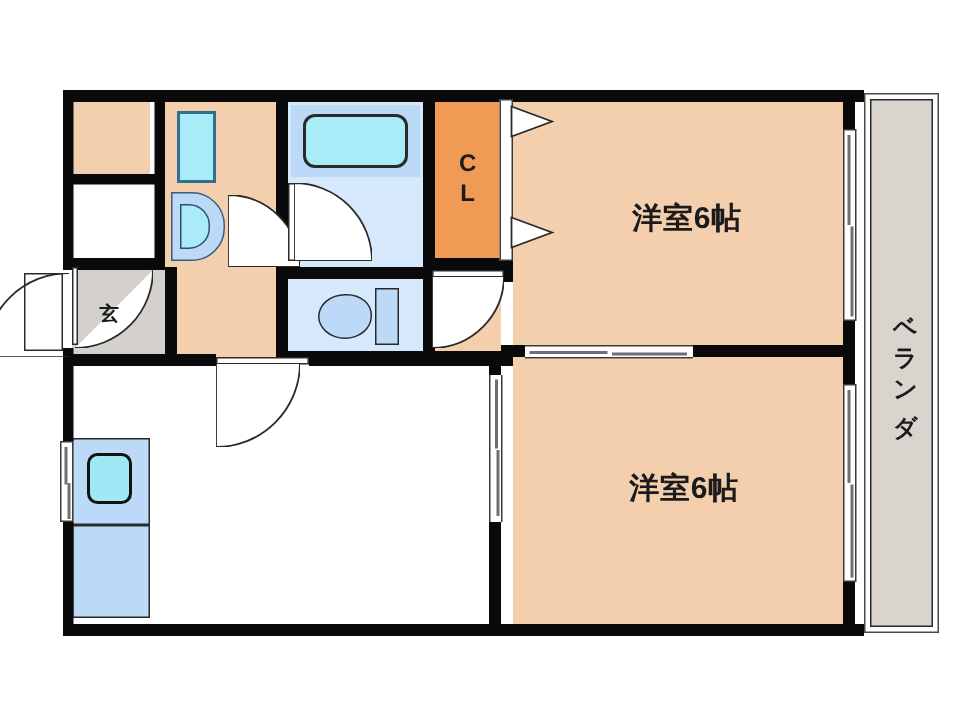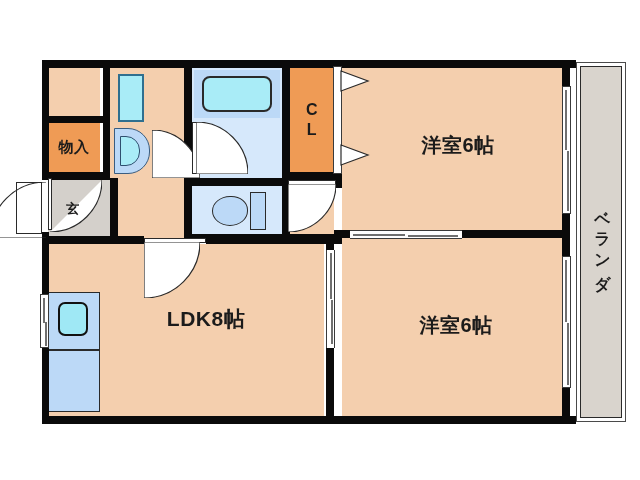--- a/index.html
+++ b/index.html
@@ -81,33 +81,27 @@
   }
   .winline { background: #6f6f6f; }
 </style>
 </head>
 <body>
 
 <div id="plan">
 
   <div class="abs floor" style="left:48px; top:68px; width:52px; height:48px;"></div>
 
-  <div class="abs closet" style="left:48px; top:122px; width:52px; height:50px;">
-    <div class="lbl lbl-mono" style="width:100%;height:100%;">物入</div>
-  </div>
 
   <div class="abs genkan" style="left:48px; top:180px; width:62px; height:58px;"></div>
 
   <div class="abs floor" style="left:110px; top:68px; width:80px; height:170px;"></div>
 
   <div class="abs floor" style="left:110px; top:68px; width:42px; height:110px;"></div>
 
-  <div class="abs floor" style="left:48px; top:244px; width:276px; height:172px;">
-    <div class="lbl lbl-ldk" style="position:absolute; left:78px; top:58px; width:160px; height:34px;">LDK8帖</div>
-  </div>
 
   <div class="abs waterlite" style="left:192px; top:68px; width:90px; height:110px;"></div>
 
   <div class="abs waterlite" style="left:192px; top:186px; width:90px; height:52px;"></div>
 
   <div class="abs closet" style="left:290px; top:68px; width:44px; height:104px;">
     <div class="lbl lbl-cl" style="width:100%;height:100%;">
       <span>C</span>
       <span>L</span>
     </div>

